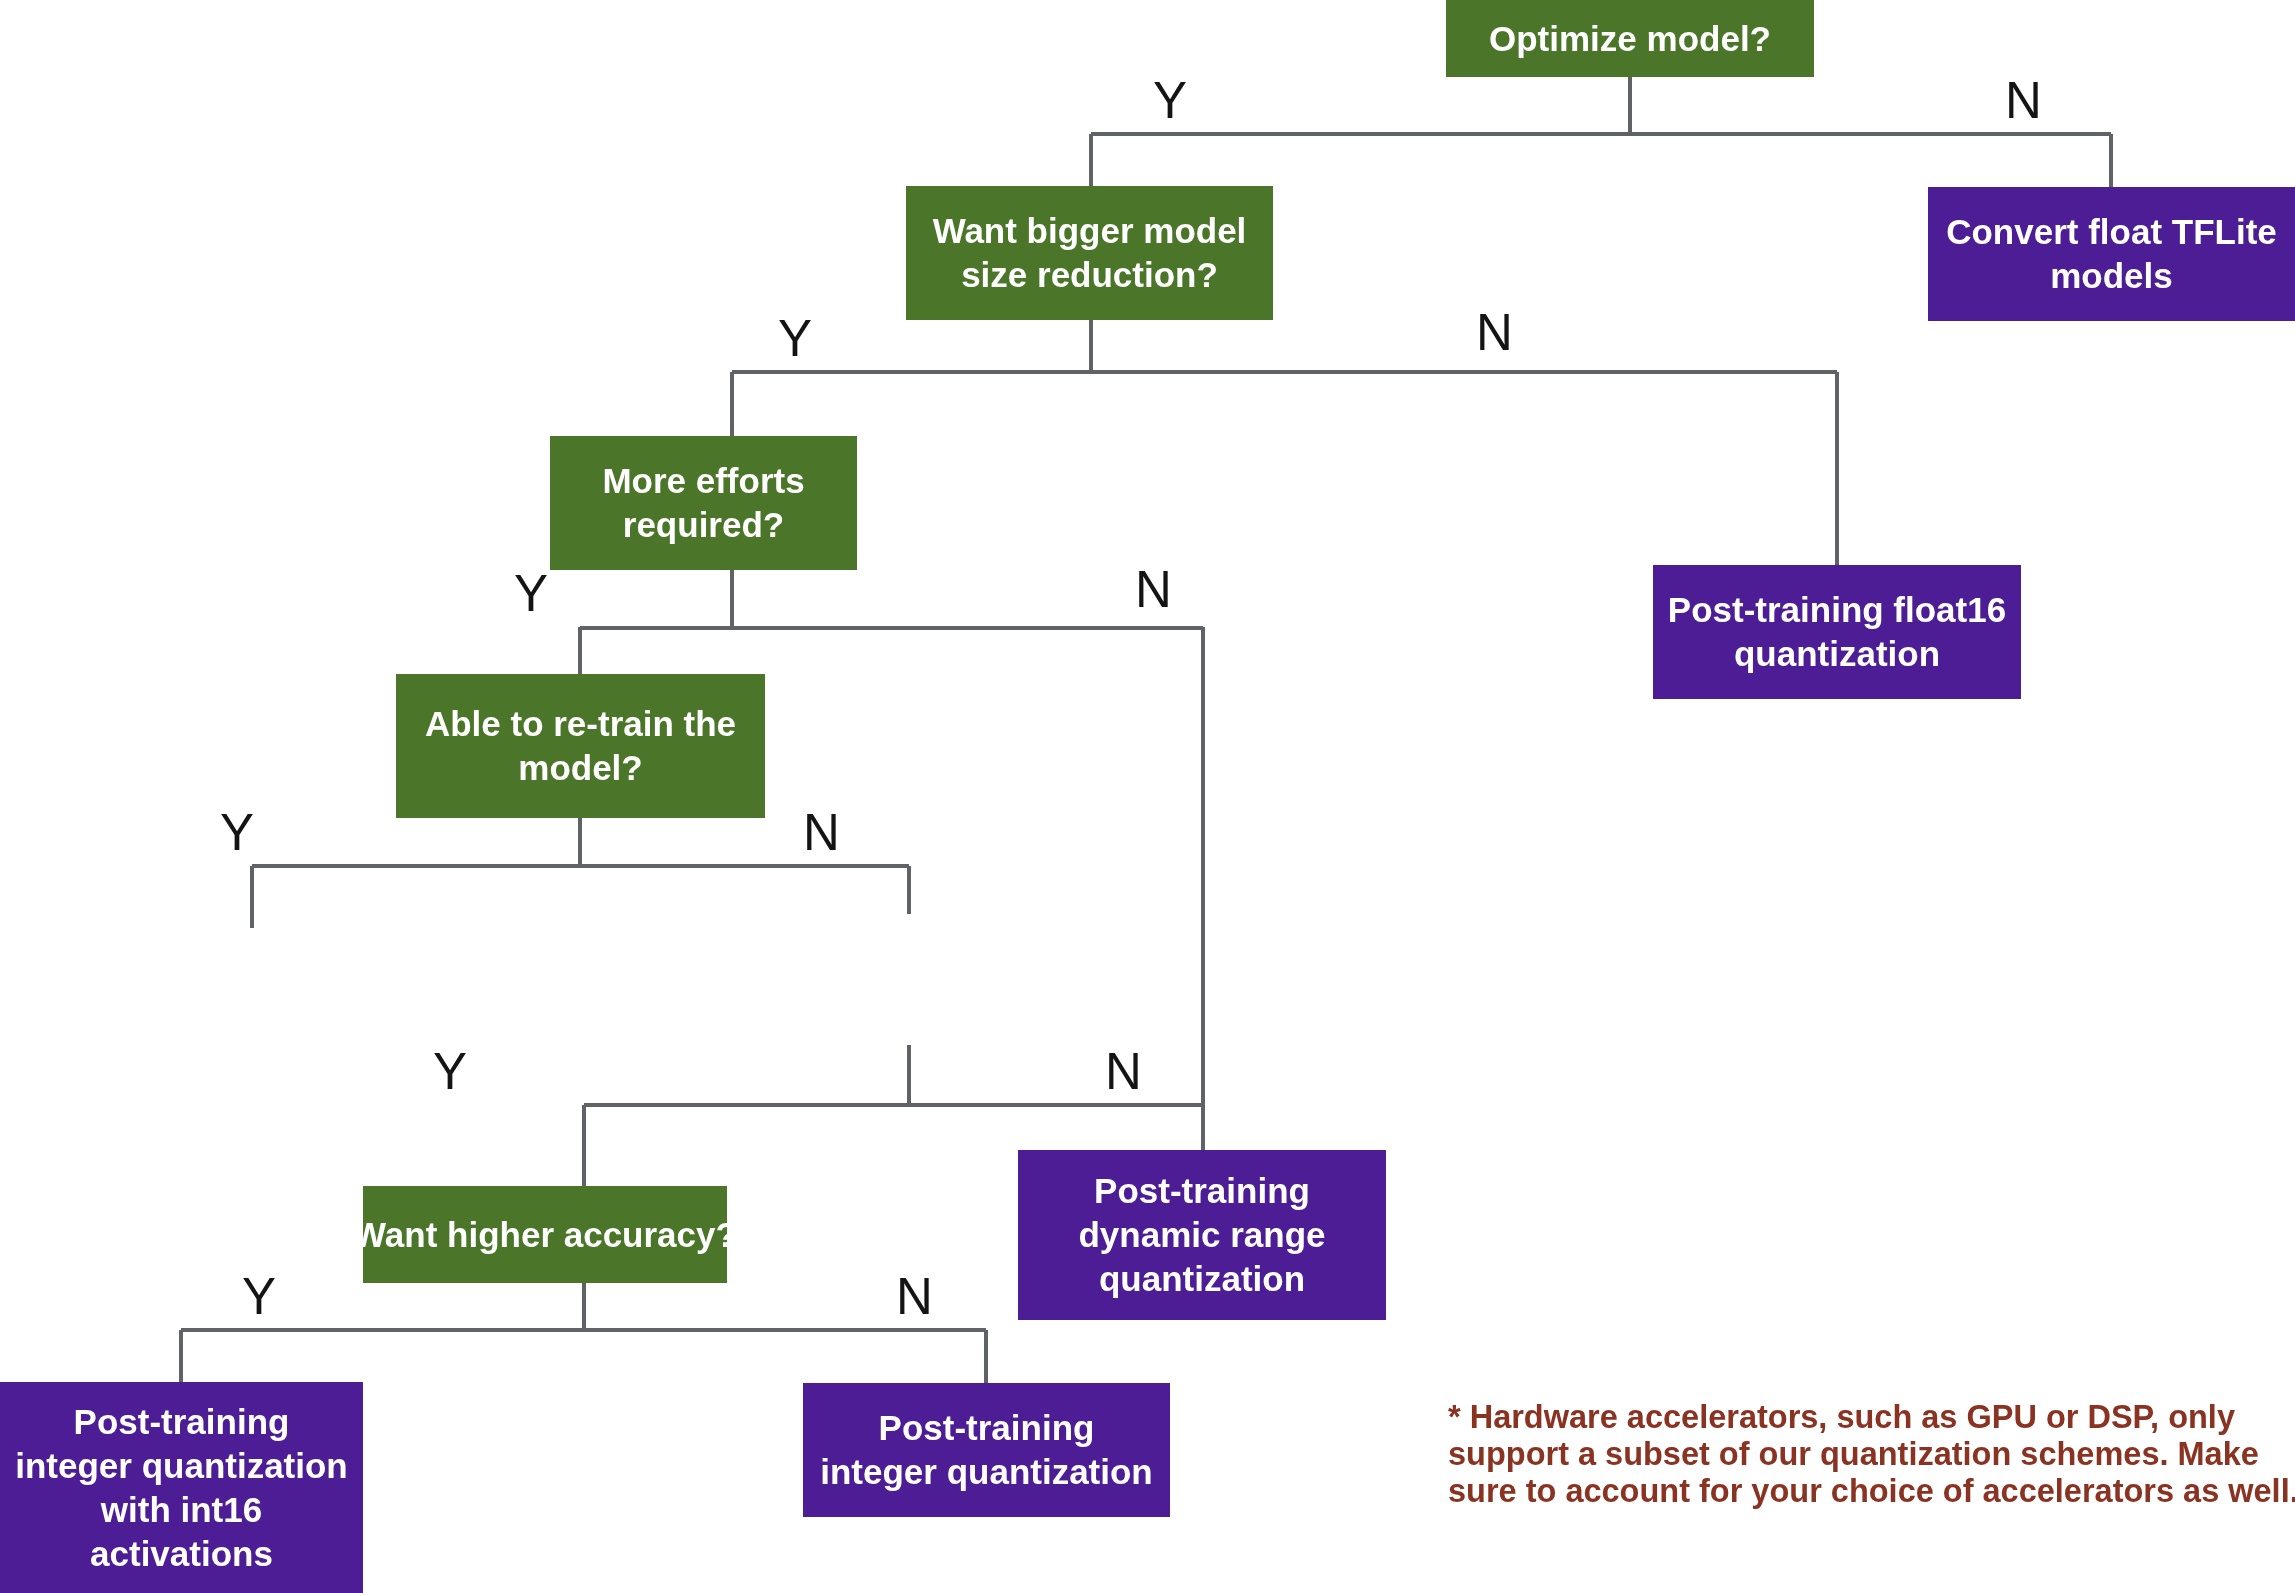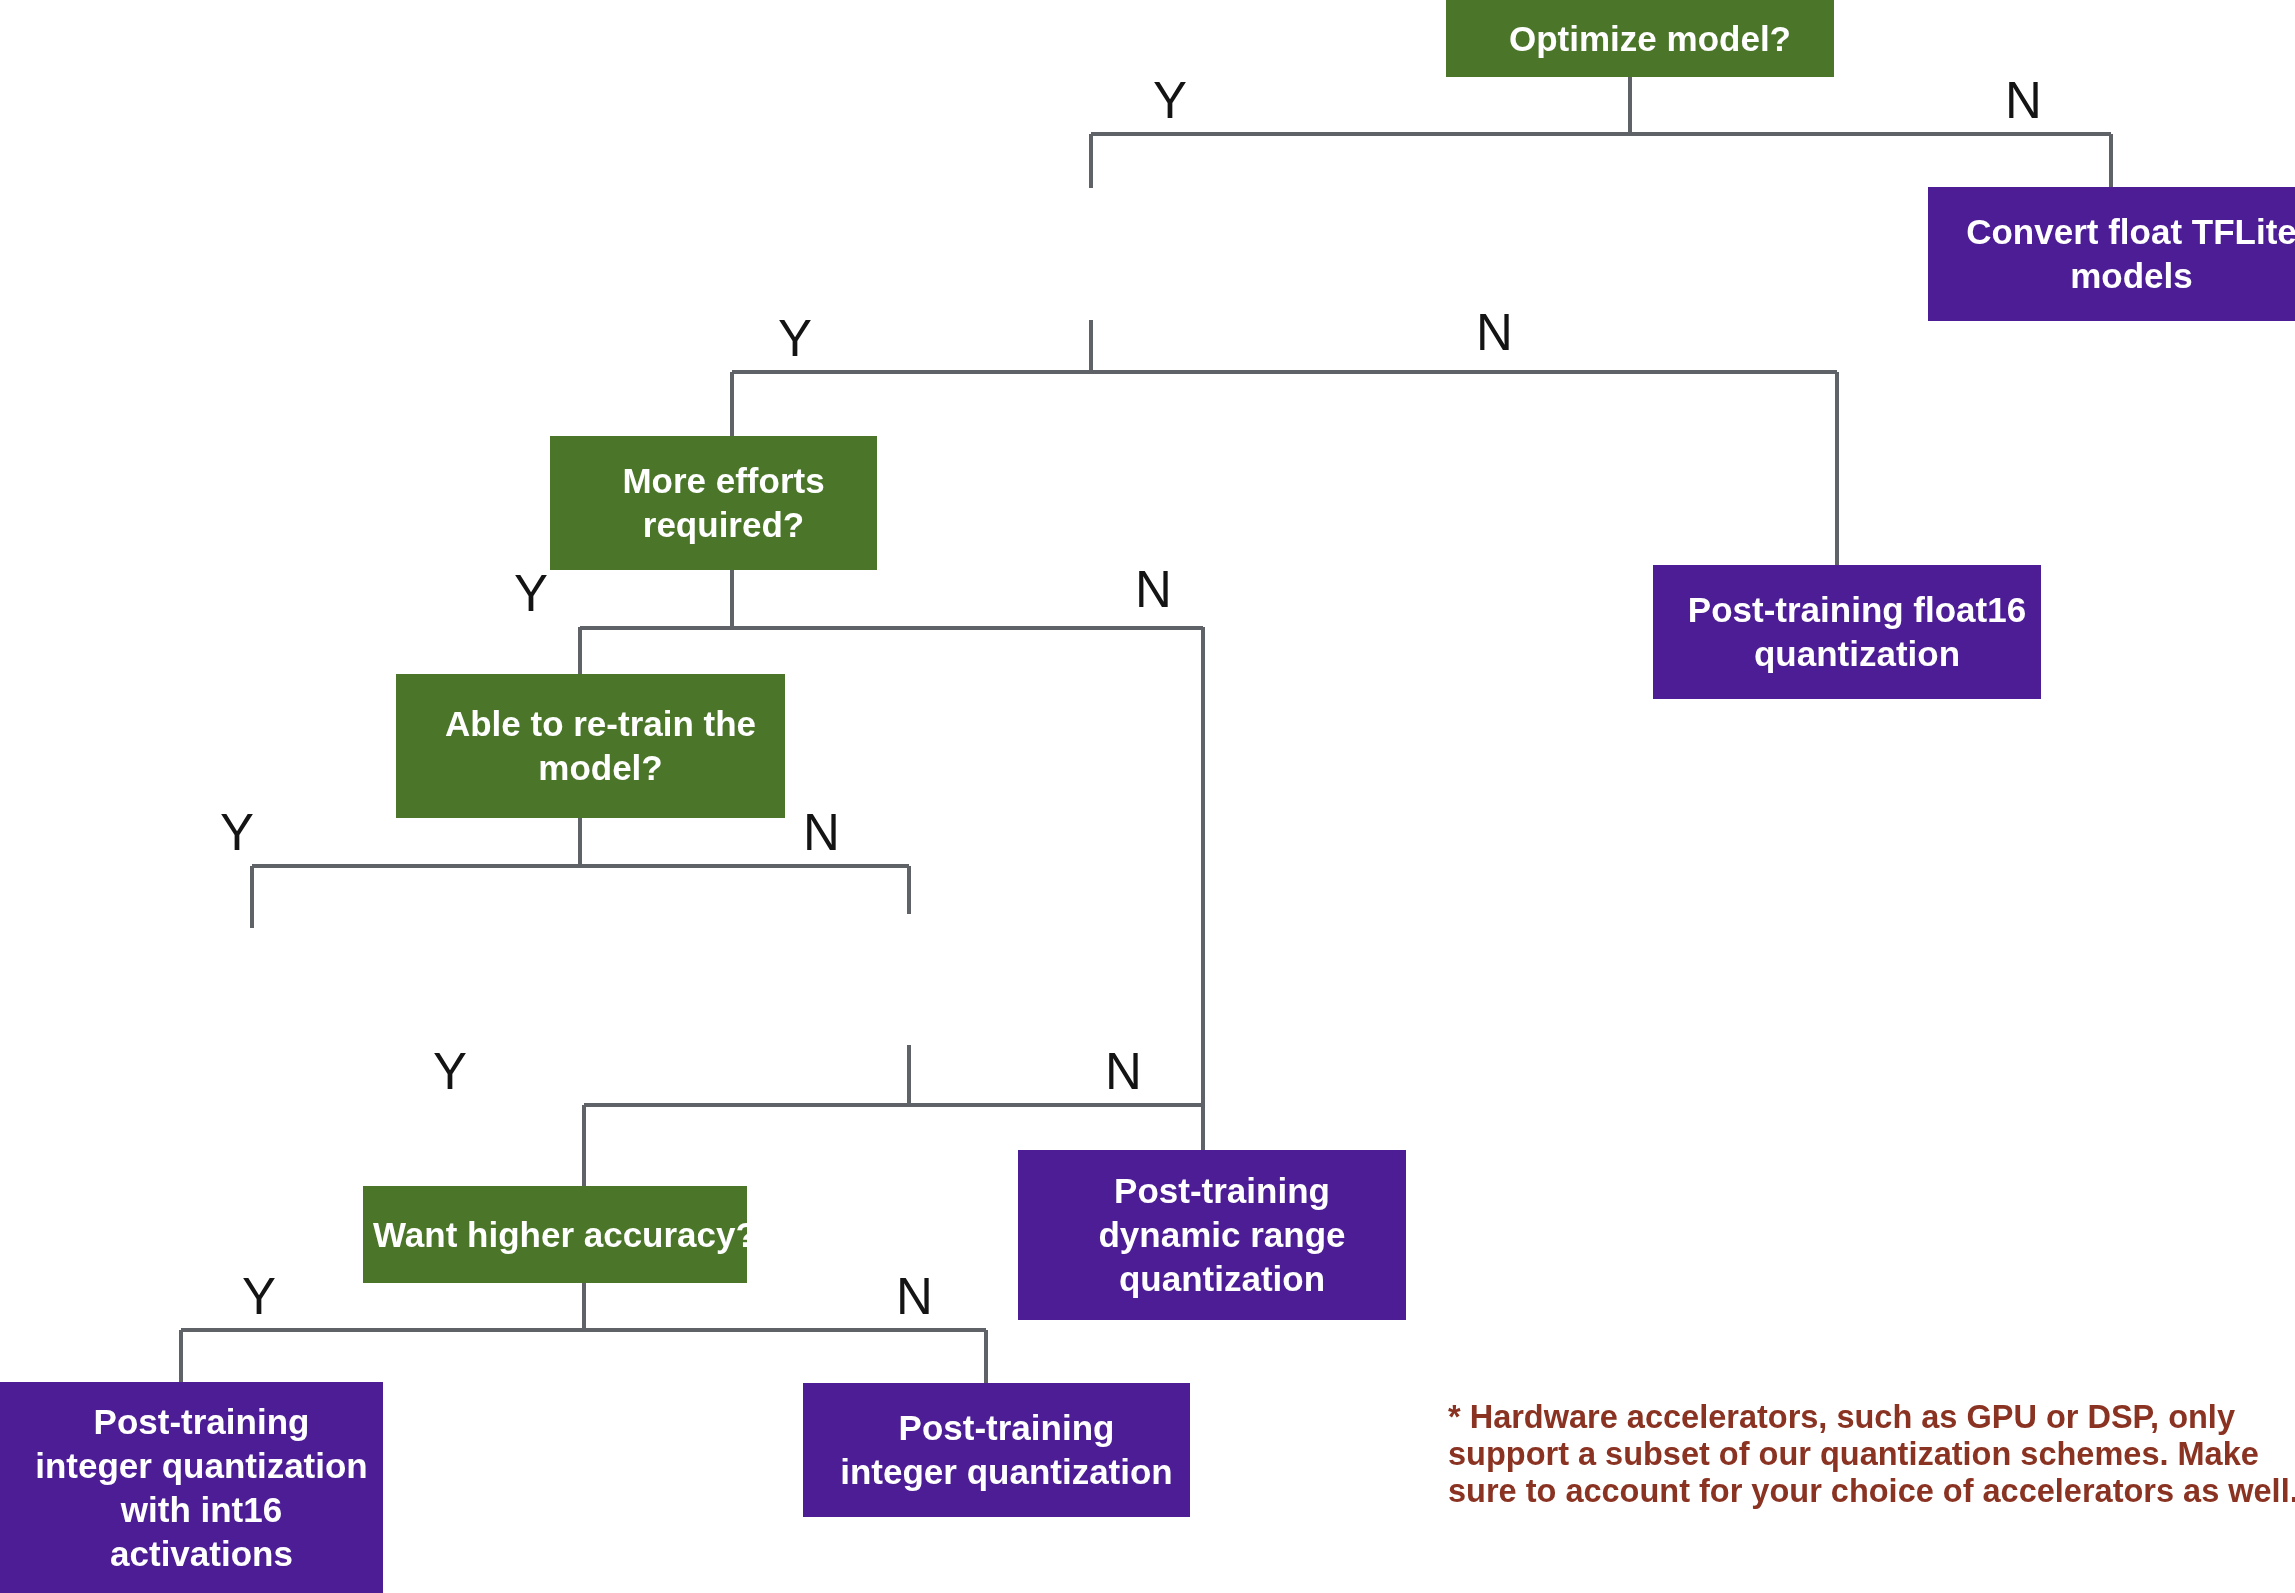--- a/index.html
+++ b/index.html
@@ -9,21 +9,20 @@
     background:#ffffff;
     overflow:hidden;
     font-family:"Liberation Sans",sans-serif;
   }
   .node{
     position:absolute;
     display:flex;flex-direction:column;justify-content:center;align-items:center;
     text-align:center;
     color:#ffffff;
     font-weight:bold;
-    padding-left:20px;
   }
   .node .ln{display:block;font-size:35px;line-height:44px;white-space:nowrap;}
   .q{background:#4b7629;}
   .r{background:#4c1d95;}
   .vline,.hline{position:absolute;background:#5f6368;}
   .vline{width:3.9px;}
   .hline{height:3.9px;}
   .branch-label{
     position:absolute;
     font-size:51px;line-height:51px;
@@ -67,20 +66,24 @@
 
   <div class="vline" style="left:582px;top:1283px;height:49px"></div>
   <div class="hline" style="left:181px;top:1328px;width:805px"></div>
   <div class="vline" style="left:179px;top:1330px;height:54px"></div>
   <div class="vline" style="left:984px;top:1330px;height:55px"></div>
 
   <div class="node q" style="left:1446px;top:0;width:368px;height:77px">
     <span class="ln">Optimize model?</span>
   </div>
 
+  <div class="node q" style="left:906px;top:186px;width:367px;height:134px">
+    <span class="ln">Want bigger model</span>
+    <span class="ln">size reduction?</span>
+  </div>
 
   <div class="node q" style="left:550px;top:436px;width:307px;height:134px">
     <span class="ln">More efforts</span>
     <span class="ln">required?</span>
   </div>
 
   <div class="node q" style="left:396px;top:674px;width:369px;height:144px">
     <span class="ln">Able to re-train the</span>
     <span class="ln">model?</span>
   </div>

